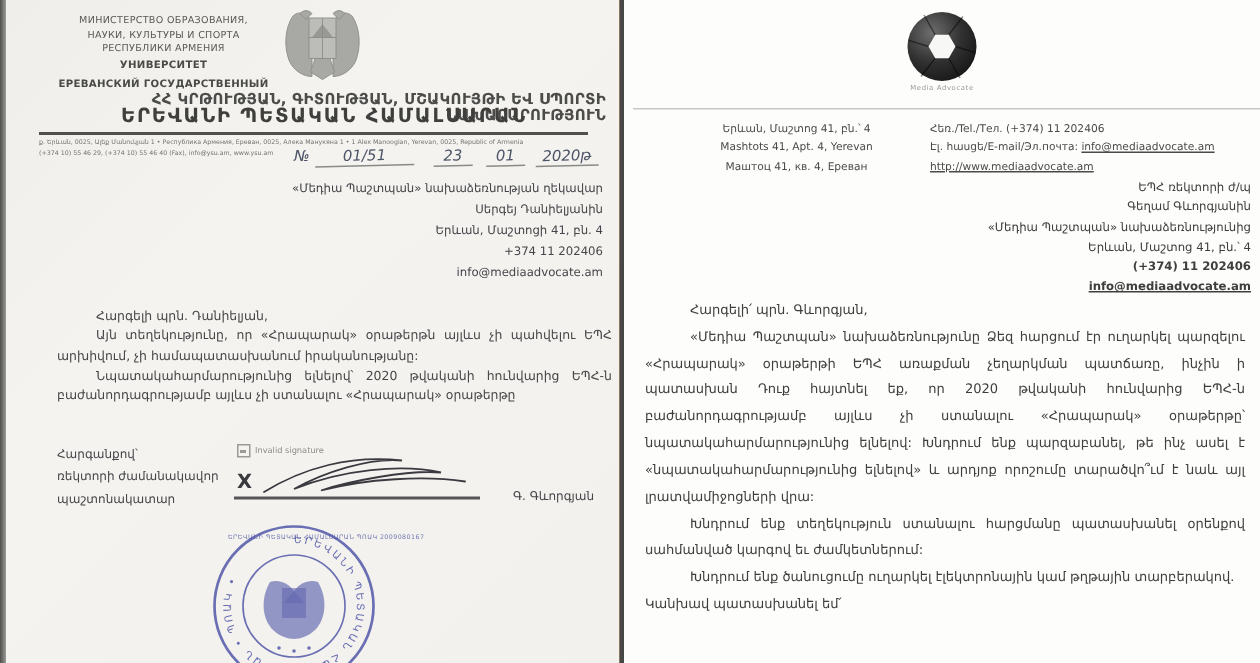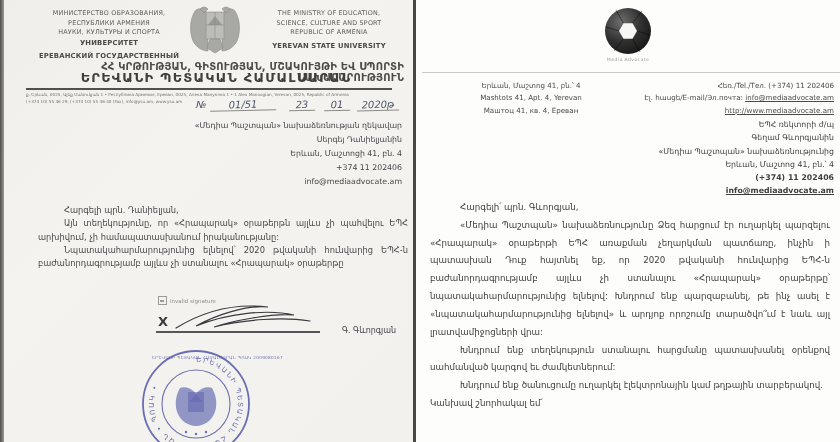--- a/index.html
+++ b/index.html
@@ -32,66 +32,60 @@
   .sig-line{height:2px;background:#56565a;}
   .signer{font-size:8px;color:#45454a;}
   .stamp-caption{font-size:4.2px;color:#5a60a8;opacity:.85;letter-spacing:.3px;}
   .executor{font-size:7px;line-height:2.1;color:#45454a;}
   
   .right-page{left:416px;top:0;width:424px;height:442px;background:#fdfdfc;}
   .logo-caption{font-size:4.6px;color:#9a9a98;text-align:center;letter-spacing:.4px;}
   .head-rule{height:1px;background:#c9c9c6;}
   .contacts{font-size:7.1px;line-height:1.75;color:#4a4a48;}
   .contacts.c-left{text-align:center;}
-  .contacts.c-right{text-align:right;}
+  .contacts.c-right{}
   .linkish{text-decoration:underline;color:#4a4a48;cursor:pointer;}
   .addr-right{font-size:7.8px;line-height:1.7;text-align:right;color:#3e3e3c;}
   .addr-right .bold{font-weight:bold;}
   .addr-right .bold-link{font-weight:bold;text-decoration:underline;}
   .body-right{font-size:8.7px;line-height:2.05;text-align:justify;color:#3e3e3c;}
   .body-right p{margin:0;text-indent:30px;}
   .body-right p.no-indent{text-indent:0;}
 </style>
 </head>
 <body>
 
 <div class="canvas">
 
   <div class="abs left-page">
 
     <div class="abs lh-block" style="left:30px;top:9px;width:158px;">
       <div>МИНИСТЕРСТВО ОБРАЗОВАНИЯ,</div>
+      <div>НАУКИ, КУЛЬТУРЫ И СПОРТА</div>
       <div>РЕСПУБЛИКИ АРМЕНИЯ</div>
-      <div>НАУКИ, КУЛЬТУРЫ И СПОРТА</div>
       <div class="lh-bold" style="margin-top:0;">УНИВЕРСИТЕТ</div>
       <div class="lh-bold">ЕРЕВАНСКИЙ ГОСУДАРСТВЕННЫЙ</div>
     </div>
 
     <div class="abs" style="left:186px;top:4px;width:58px;height:54px;">
       <svg width="58" height="54" viewBox="0 0 58 54">
         <g fill="#a8a8a4" stroke="#8c8c88" stroke-width="0.6">
           <path d="M9,7 C4,15 3,27 7,37 C10,43 16,47 22,47 L22,11 C18,4 13,3 9,7 Z"></path>
           <path d="M49,7 C54,15 55,27 51,37 C48,43 42,47 36,47 L36,11 C40,4 45,3 49,7 Z"></path>
           <path d="M14,5 q4,-4 8,0 l-4,4 Z"></path>
           <path d="M44,5 q-4,-4 -8,0 l4,4 Z"></path>
         </g>
         <rect x="20" y="8" width="18" height="27" fill="#bcbcb8" stroke="#8c8c88" stroke-width="0.6"></rect>
         <path d="M22,21 L29,12 L36,21 Z" fill="#989894"></path>
         <line x1="29" y1="8" x2="29" y2="35" stroke="#8c8c88" stroke-width="0.6"></line>
         <line x1="20" y1="21" x2="38" y2="21" stroke="#8c8c88" stroke-width="0.6"></line>
         <path d="M24,35 L34,35 L37,44 L29,49 L21,44 Z" fill="#a8a8a4" stroke="#8c8c88" stroke-width="0.6"></path>
       </svg>
     </div>
 
-    <div class="abs lh-block" style="left:250px;top:9px;width:158px;">
-      <div>THE MINISTRY OF EDUCATION,</div>
-      <div>SCIENCE, CULTURE AND SPORT</div>
-      <div>REPUBLIC OF ARMENIA</div>
-      <div class="lh-bold">YEREVAN STATE UNIVERSITY</div>
-    </div>
 
     <div class="abs am-ministry" style="left:12px;top:61px;width:392px;">ՀՀ ԿՐԹՈՒԹՅԱՆ, ԳԻՏՈՒԹՅԱՆ, ՄՇԱԿՈՒՅԹԻ ԵՎ ՍՊՈՐՏԻ ՆԱԽԱՐԱՐՈՒԹՅՈՒՆ</div>
     <div class="abs am-univ" style="left:20px;top:70px;width:392px;">ԵՐԵՎԱՆԻ ՊԵՏԱԿԱՆ ՀԱՄԱԼՍԱՐԱՆ</div>
     <div class="abs univ-rule" style="left:26px;top:88px;width:366px;"></div>
 
     <div class="abs tiny-contacts" style="left:26px;top:91px;width:330px;">
       <div>ք. Երևան, 0025, Ալեք Մանուկյան 1  •  Республика Армения, Ереван, 0025, Алека Манукяна 1  •  1 Alex Manoogian, Yerevan, 0025, Republic of Armenia</div>
       <div>(+374 10) 55 46 29, (+374 10) 55 46 40 (Fax), info@ysu.am, www.ysu.am</div>
     </div>
 
@@ -110,20 +104,25 @@
       <div>+374 11 202406</div>
       <div>info@mediaadvocate.am</div>
     </div>
 
     <div class="abs body-left" style="left:38px;top:204px;width:370px;">
       <p>Հարգելի պրն. Դանիելյան,</p>
       <p>Այն տեղեկությունը, որ «Հրապարակ» օրաթերթն այլևս չի պահվելու ԵՊՀ արխիվում, չի համապատասխանում իրականությանը:</p>
       <p>Նպատակահարմարությունից ելնելով՝ 2020 թվականի հունվարից ԵՊՀ-ն բաժանորդագրությամբ այլևս չի ստանալու «Հրապարակ» օրաթերթը</p>
     </div>
 
+    <div class="abs sig-label" style="left:38px;top:295px;width:120px;">
+      <div>Հարգանքով՝</div>
+      <div>ռեկտորի ժամանակավոր</div>
+      <div>պաշտոնակատար</div>
+    </div>
 
     <div class="abs invalid-sig" style="left:158px;top:296px;">
       <span class="ic"></span>
       <span>Invalid signature</span>
     </div>
 
     <span class="abs x-mark" style="left:158px;top:314px;">X</span>
 
     <div class="abs" style="left:172px;top:300px;width:150px;height:32px;">
       <svg width="150" height="32" viewBox="0 0 150 32">
@@ -211,17 +210,17 @@
       <div>Երևան, Մաշտոց 41, բն.՝ 4</div>
       <div class="bold">(+374) 11 202406</div>
       <div><span class="bold-link">info@mediaadvocate.am</span></div>
     </div>
 
     <div class="abs body-right" style="left:14px;top:199px;width:400px;">
       <p>Հարգելի՛ պրն. Գևորգյան,</p>
       <p>«Մեդիա Պաշտպան» նախաձեռնությունը Ձեզ հարցում էր ուղարկել պարզելու «Հրապարակ» օրաթերթի ԵՊՀ առաքման չեղարկման պատճառը, ինչին ի պատասխան Դուք հայտնել եք, որ 2020 թվականի հունվարից ԵՊՀ-ն բաժանորդագրությամբ այլևս չի ստանալու «Հրապարակ» օրաթերթը՝ նպատակահարմարությունից ելնելով: Խնդրում ենք պարզաբանել, թե ինչ ասել է «նպատակահարմարությունից ելնելով» և արդյոք որոշումը տարածվո՞ւմ է նաև այլ լրատվամիջոցների վրա:</p>
       <p>Խնդրում ենք տեղեկություն ստանալու հարցմանը պատասխանել օրենքով սահմանված կարգով եւ ժամկետներում:</p>
       <p>Խնդրում ենք ծանուցումը ուղարկել էլեկտրոնային կամ թղթային տարբերակով.</p>
-      <p class="no-indent">Կանխավ շնորհակալ եմ՛</p>
+      <p class="no-indent">Կանխավ պատասխանել եմ՛</p>
     </div>
   </div>
 
 </div>
 
 </body></html>

